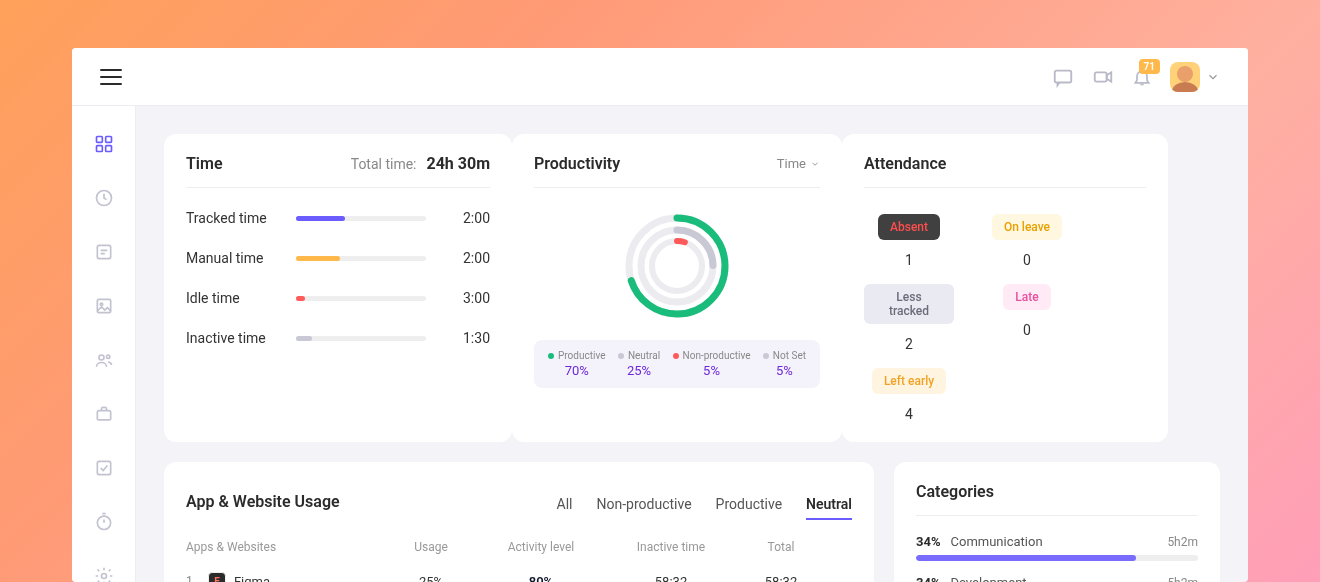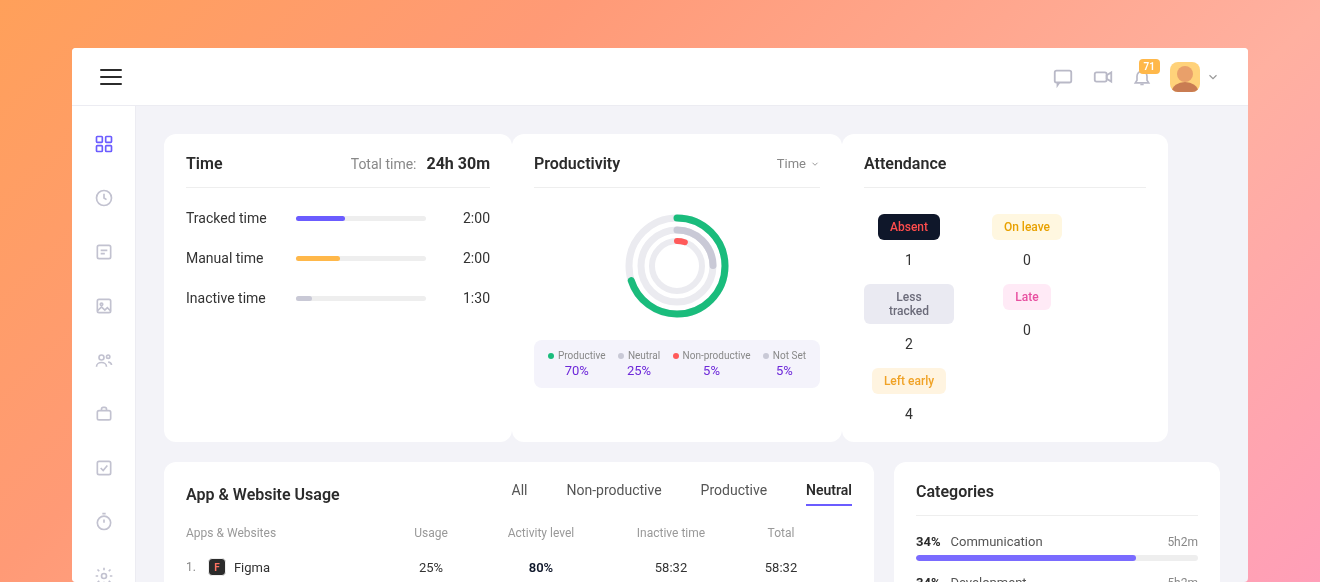--- a/index.html
+++ b/index.html
@@ -68,21 +68,21 @@
 .legend-box { background:#f4f3fb; border-radius:8px; padding:10px 14px; display:flex; justify-content:space-between; }
 .legend-item { text-align:center; }
 .legend-item .lbl { font-size:10px; color:#888; display:flex; align-items:center; gap:4px; justify-content:center; }
 .legend-dot { width:6px; height:6px; border-radius:50%; display:inline-block; }
 .legend-item .val { font-size:13px; font-weight:400; color:#6d28d9; margin-top:2px; }
 .att-grid { display:flex; flex-wrap:wrap; gap:16px 28px; padding-top:26px; }
 .att-item { width:90px; text-align:center; }
 .att-tag { display:inline-block; font-size:12px; font-weight:500; padding:6px 12px; border-radius:6px; }
 .att-count { margin-top:12px; font-size:14px; color:#333; }
 .usage-card { flex:1; }
-.usage-tabs { display:flex; gap:39px; font-size:14px; }
+.usage-tabs { display:flex; gap:24px; font-size:14px;margin-top:14px; }
 .usage-tab { color:#555; cursor:pointer; padding-bottom:6px; }
 .usage-tab.active { color:#2b2b2b; font-weight:600; border-bottom:2px solid #6b5cff; }
 .usage-table-head { display:flex; font-size:12px; color:#999; padding:16px 0 10px; }
 .usage-row { display:flex; font-size:13px; color:#333; padding:8px 0; align-items:center; }
 .ucol-app { width:200px; display:flex; align-items:center; gap:8px; }
 .ucol-usage { width:90px; text-align:center; }
 .ucol-activity { width:130px; text-align:center; }
 .ucol-inactive { width:130px; text-align:center; }
 .ucol-total { width:90px; text-align:center; }
 .app-icon { width:18px; height:18px; border-radius:4px; display:inline-flex; align-items:center; justify-content:center; font-size:10px; font-weight:700; }
@@ -201,20 +201,27 @@
     <div class="time-row-val">2:00</div>
               </div>
               <div class="time-row">
                 <div class="time-row-label">Manual time</div>
     <div class="time-bar">
                   <div class="time-bar-fill" style="width:34%;background:#ffb84a"></div>
                 </div>
     <div class="time-row-val">2:00</div>
               </div>
               <div class="time-row">
+                <div class="time-row-label">Idle time</div>
+    <div class="time-bar">
+                  <div class="time-bar-fill" style="width:7%;background:#ff5a5a"></div>
+                </div>
+    <div class="time-row-val">3:00</div>
+              </div>
+              <div class="time-row">
                 <div class="time-row-label">Inactive time</div>
     <div class="time-bar">
                   <div class="time-bar-fill" style="width:12%;background:#c9c9d6"></div>
                 </div>
     <div class="time-row-val">1:30</div>
               </div>
             </div>
         </div>
 
         <div class="card" style="width:330px">
@@ -257,21 +264,21 @@
                 <div class="val">5%</div>
               </div>
             </div>
         </div>
 
         <div class="card" style="width:326px">
           <div class="card-header">
             <div class="card-title">Attendance</div>
           </div>
           <div class="att-grid" id="att-grid">
-              <div class="att-item"><div class="att-tag" style="background:#0f172a;color:#ff4d4d">Absent</div>
+              <div class="att-item"><div class="att-tag" style="background:#404040;color:#ff4d4d">Absent</div>
     <div class="att-count">1</div></div>
               <div class="att-item"><div class="att-tag" style="background:#fff7e0;color:#e8a100">On leave</div>
     <div class="att-count">0</div></div>
               <div class="att-item"><div class="att-tag" style="background:#eaeaf2;color:#6b6b7a">Less tracked</div>
     <div class="att-count">2</div></div>
               <div class="att-item"><div class="att-tag" style="background:#ffeaf6;color:#e84fa0">Late</div>
     <div class="att-count">0</div></div>
               <div class="att-item"><div class="att-tag" style="background:#fff4e0;color:#f0a225">Left early</div>
     <div class="att-count">4</div></div>
             </div>

